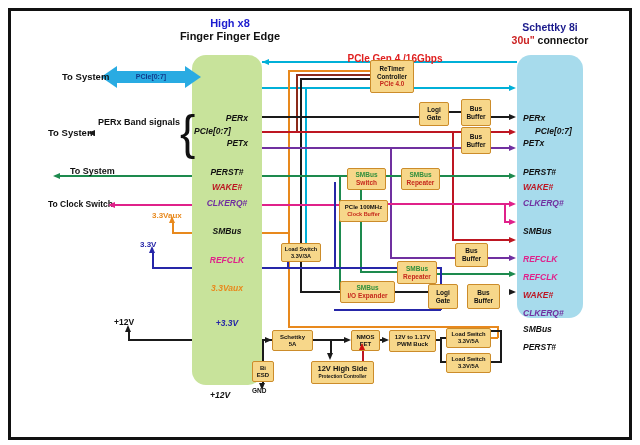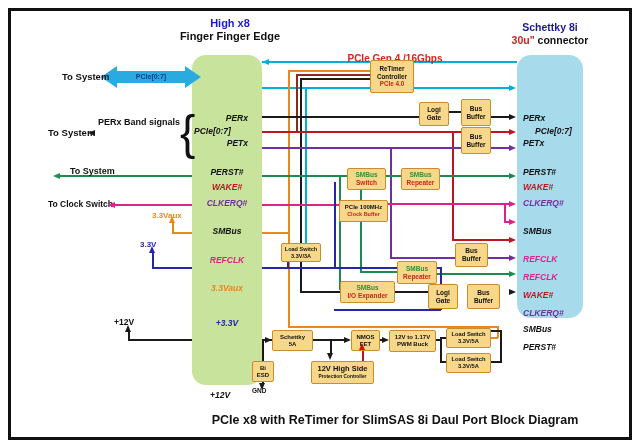--- a/index.html
+++ b/index.html
@@ -278,14 +278,13 @@
   <div class="lbl" style="left:48px;top:127px;font-size:9.5px;">To System</div>
   <div class="brace">{</div>
 
   <div class="lbl" style="left:70px;top:166px;font-size:9px;">To System</div>
   <div class="lbl" style="left:48px;top:199px;font-size:8.5px;">To Clock Switch</div>
   <div class="lbl" style="left:152px;top:211px;font-size:8px;color:#e8891d;">3.3Vaux</div>
   <div class="lbl" style="left:140px;top:240px;font-size:8px;color:#2626a8;">3.3V</div>
   <div class="lbl" style="left:114px;top:317px;font-size:8.5px;">+12V</div>
   <div class="lbl" style="left:252px;top:387px;font-size:6.5px;">GND</div>
 
-  <div class="footer">PCIe x8 with ReTimer for SlimSAS 8i Daul Port Block Diagram</div>
 </div>
 
 </body></html>

